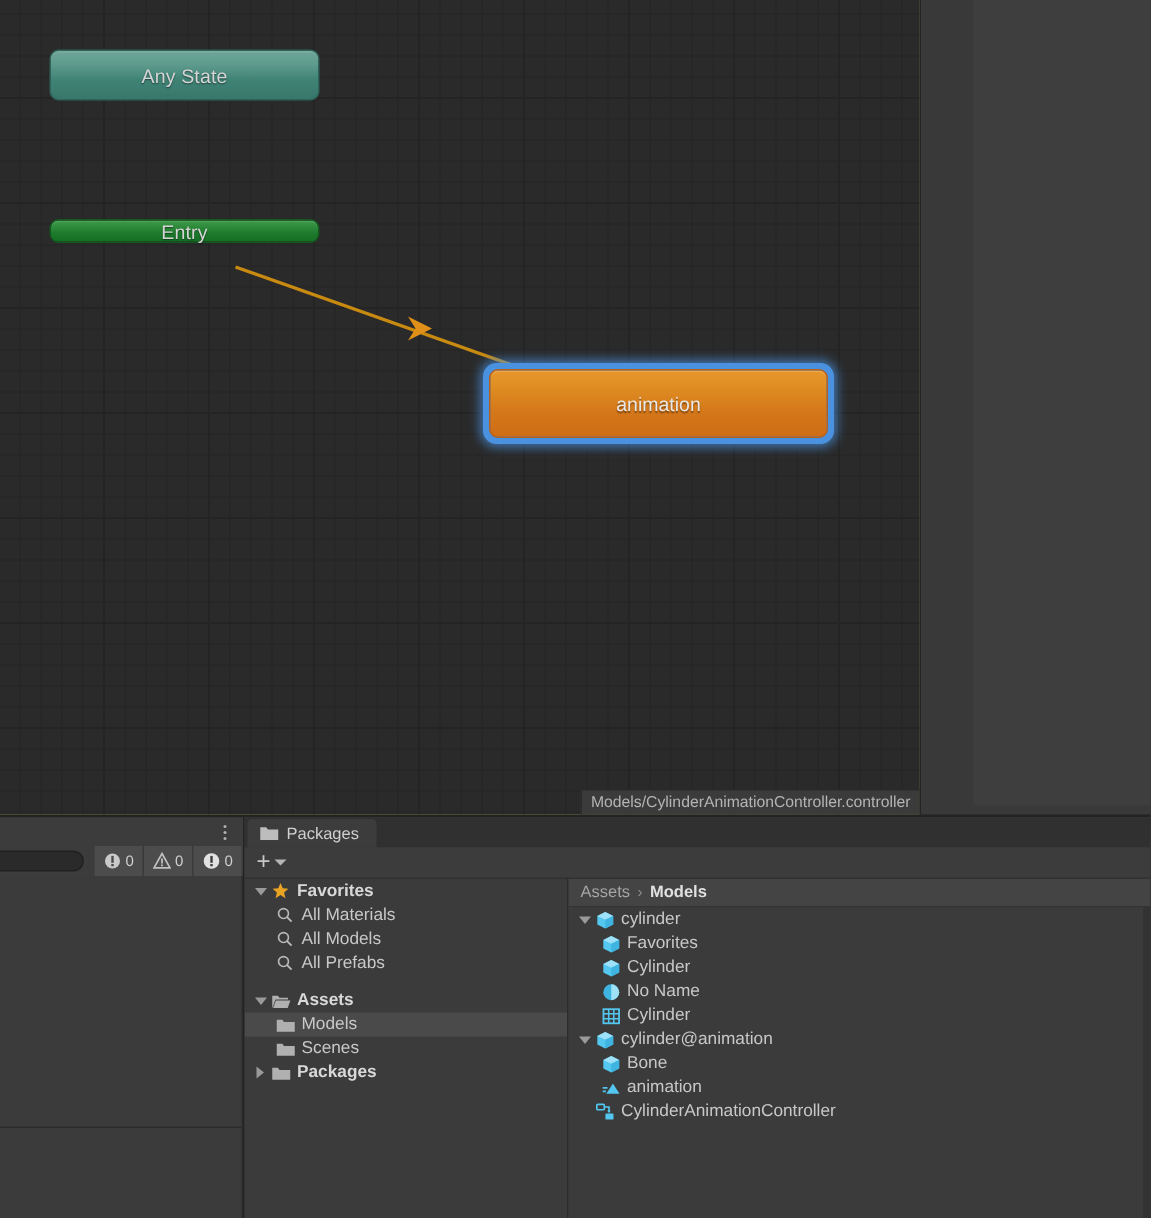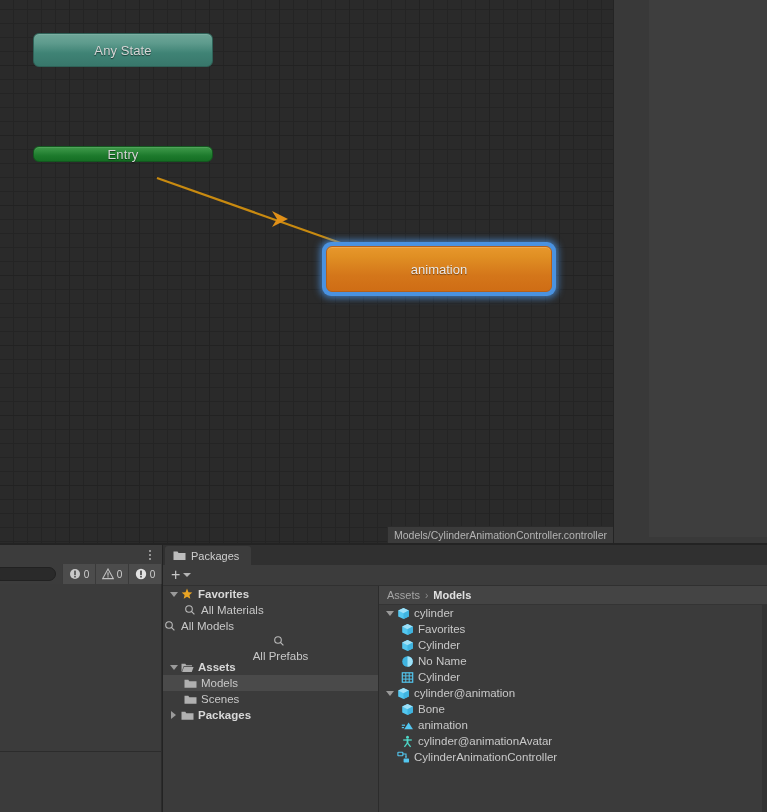--- a/index.html
+++ b/index.html
@@ -510,31 +510,31 @@
         <div class="row" style="padding-left:20px;">
           <span class="ico">
             <svg width="12" height="12" viewBox="0 0 12 12">
                 <circle cx="5" cy="5" r="3.3" fill="none" stroke="#b9b9b9" stroke-width="1.1"></circle>
                 <line x1="7.4" y1="7.4" x2="10.4" y2="10.4" stroke="#b9b9b9" stroke-width="1.2"></line>
               </svg>
           </span>
           <span class="lbl">All Materials</span>
         </div>
 
-        <div class="row" style="">
+        <div class="row" style="padding-left:20px;">
           <span class="ico">
             <svg width="12" height="12" viewBox="0 0 12 12">
                 <circle cx="5" cy="5" r="3.3" fill="none" stroke="#b9b9b9" stroke-width="1.1"></circle>
                 <line x1="7.4" y1="7.4" x2="10.4" y2="10.4" stroke="#b9b9b9" stroke-width="1.2"></line>
               </svg>
           </span>
           <span class="lbl">All Models</span>
         </div>
 
-        <div class="row" style="padding-left:20px;flex-direction:column;">
+        <div class="row" style="padding-left:20px;">
           <span class="ico">
             <svg width="12" height="12" viewBox="0 0 12 12">
                 <circle cx="5" cy="5" r="3.3" fill="none" stroke="#b9b9b9" stroke-width="1.1"></circle>
                 <line x1="7.4" y1="7.4" x2="10.4" y2="10.4" stroke="#b9b9b9" stroke-width="1.2"></line>
               </svg>
           </span>
           <span class="lbl">All Prefabs</span>
         </div>
 
         <div class="gap"></div>
@@ -678,32 +678,20 @@
           <span class="ico">
             <svg width="13" height="13" viewBox="0 0 13 13">
                 <polygon points="7.6,3.4 12,10.2 3.2,10.2" fill="#53c7f0"></polygon>
                 <line x1="0.8" y1="6.2" x2="4" y2="6.2" stroke="#53c7f0" stroke-width="1.2"></line>
                 <line x1="0.8" y1="8.6" x2="3" y2="8.6" stroke="#53c7f0" stroke-width="1.2"></line>
               </svg>
           </span>
           <span class="lbl">animation</span>
         </div>
 
-        <div class="row" style="padding-left:21px;">
-          <span class="ico">
-            <svg width="13" height="13" viewBox="0 0 13 13">
-              <circle cx="6.5" cy="2.2" r="1.5" fill="#4fd8c8"></circle>
-              <rect x="5.6" y="4" width="1.8" height="4" fill="#4fd8c8"></rect>
-              <line x1="2.2" y1="5" x2="10.8" y2="5" stroke="#4fd8c8" stroke-width="1.3"></line>
-              <line x1="6.5" y1="7.8" x2="3.4" y2="11.8" stroke="#4fd8c8" stroke-width="1.3"></line>
-              <line x1="6.5" y1="7.8" x2="9.6" y2="11.8" stroke="#4fd8c8" stroke-width="1.3"></line>
-            </svg>
-          </span>
-          <span class="lbl">cylinder@animationAvatar</span>
-        </div>
 
         <div class="row" style="padding-left:4px;">
           <span class="twisty"></span>
           <span class="ico">
             <svg width="13" height="13" viewBox="0 0 13 13">
               <rect x="0.9" y="1.2" width="5" height="3.6" rx="0.6" fill="none" stroke="#53c7f0" stroke-width="1.1"></rect>
               <rect x="6.6" y="7.4" width="5.4" height="4" rx="0.6" fill="#53c7f0"></rect>
               <path d="M5.6 3 L9 3 L9 6.4" fill="none" stroke="#53c7f0" stroke-width="1.1"></path>
               <polygon points="9,7.2 7.9,5.4 10.1,5.4" fill="#53c7f0"></polygon>
             </svg>

